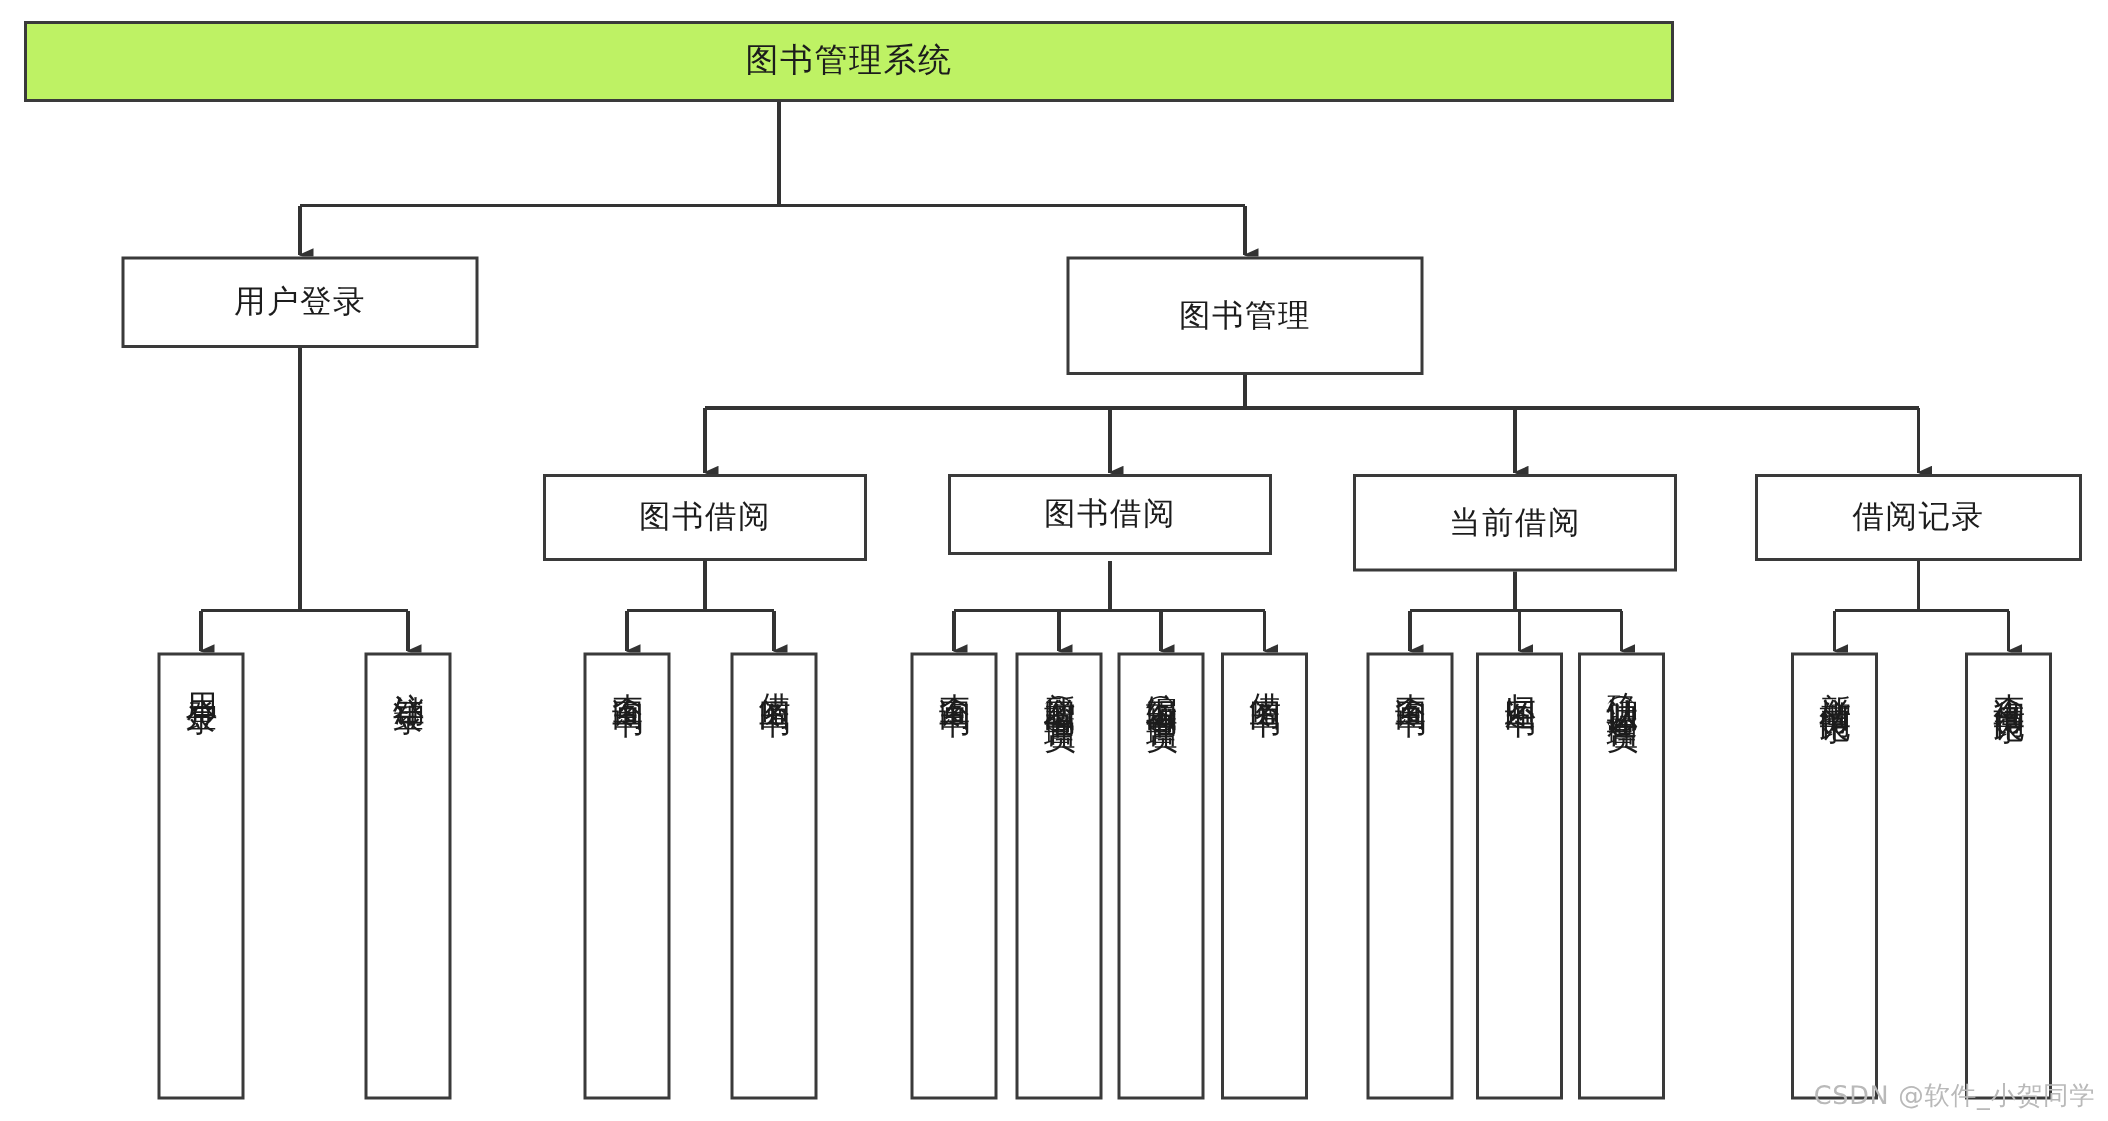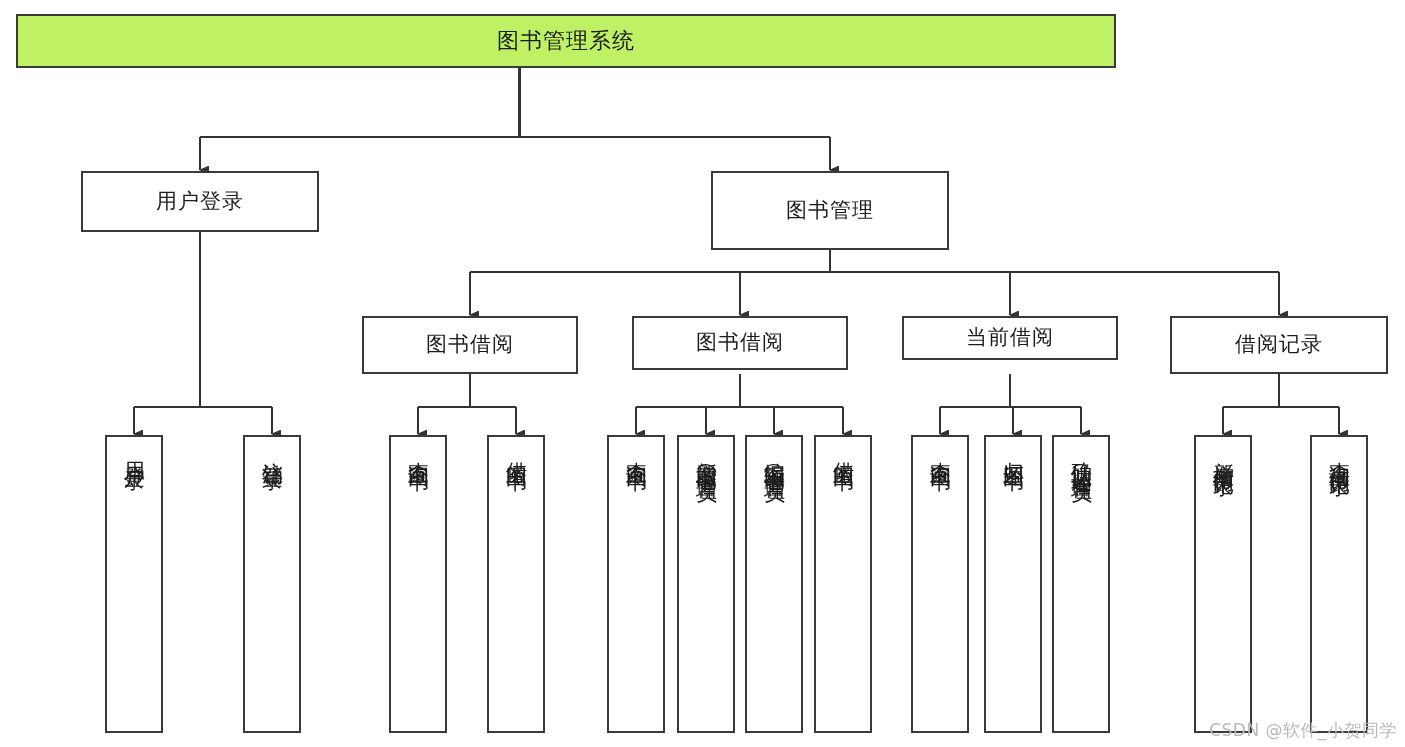--- a/index.html
+++ b/index.html
@@ -130,21 +130,21 @@
       </div>
       <div class="node h" style="left: 711px; top: 171px; width: 238px; height: 79px; border-color: rgb(58, 58, 58); background: rgb(255, 255, 255);">
         <span class="label" style="color: rgb(28, 28, 28);">图书管理</span>
       </div>
       <div class="node h" style="left: 362px; top: 316px; width: 216px; height: 58px; border-color: rgb(58, 58, 58); background: rgb(255, 255, 255);">
         <span class="label" style="color: rgb(28, 28, 28);">图书借阅</span>
       </div>
       <div class="node h" style="left: 632px; top: 316px; width: 216px; height: 54px; border-color: rgb(58, 58, 58); background: rgb(255, 255, 255);">
         <span class="label" style="color: rgb(28, 28, 28);">图书借阅</span>
       </div>
-      <div class="node h" style="left: 902px; top: 316px; width: 216px; height: 44px; border-color: rgb(58, 58, 58); background: rgb(255, 255, 255);">
+      <div class="node h" style="left: 902px; top: 316px; width: 216px; height: 65px; border-color: rgb(58, 58, 58); background: rgb(255, 255, 255);">
         <span class="label" style="color: rgb(28, 28, 28);">当前借阅</span>
       </div>
       <div class="node h" style="left: 1170px; top: 316px; width: 218px; height: 58px; border-color: rgb(58, 58, 58); background: rgb(255, 255, 255);">
         <span class="label" style="color: rgb(28, 28, 28);">借阅记录</span>
       </div>
       <div class="node v" style="left: 105px; top: 435px; width: 58px; height: 298px; border-color: rgb(58, 58, 58); background: rgb(255, 255, 255);">
         <span class="label" style="color: rgb(28, 28, 28);">用户登录</span>
       </div>
       <div class="node v" style="left: 243px; top: 435px; width: 58px; height: 298px; border-color: rgb(58, 58, 58); background: rgb(255, 255, 255);">
         <span class="label" style="color: rgb(28, 28, 28);">注销登录</span>

